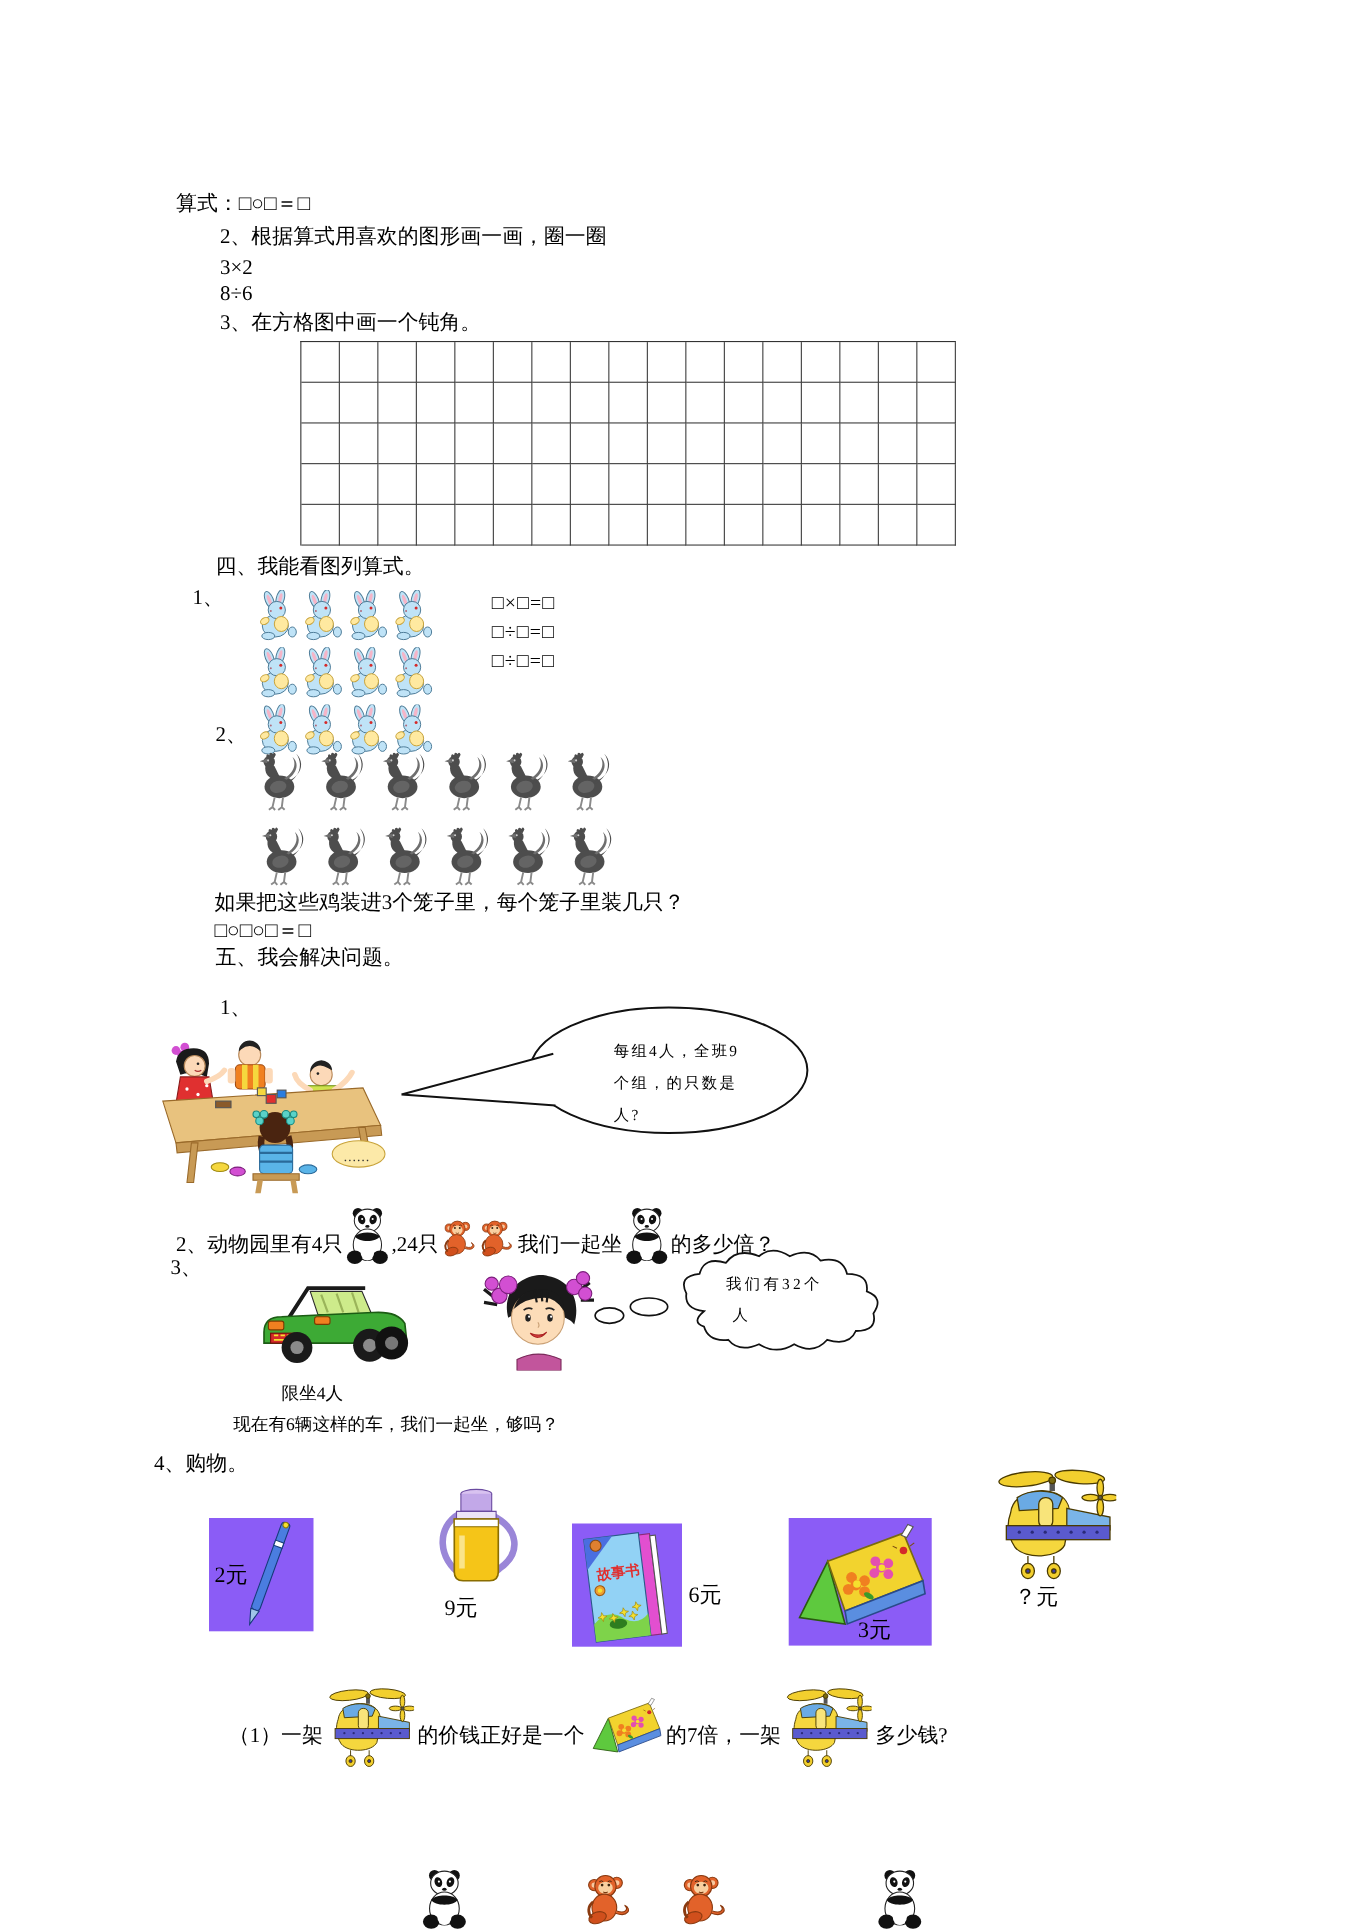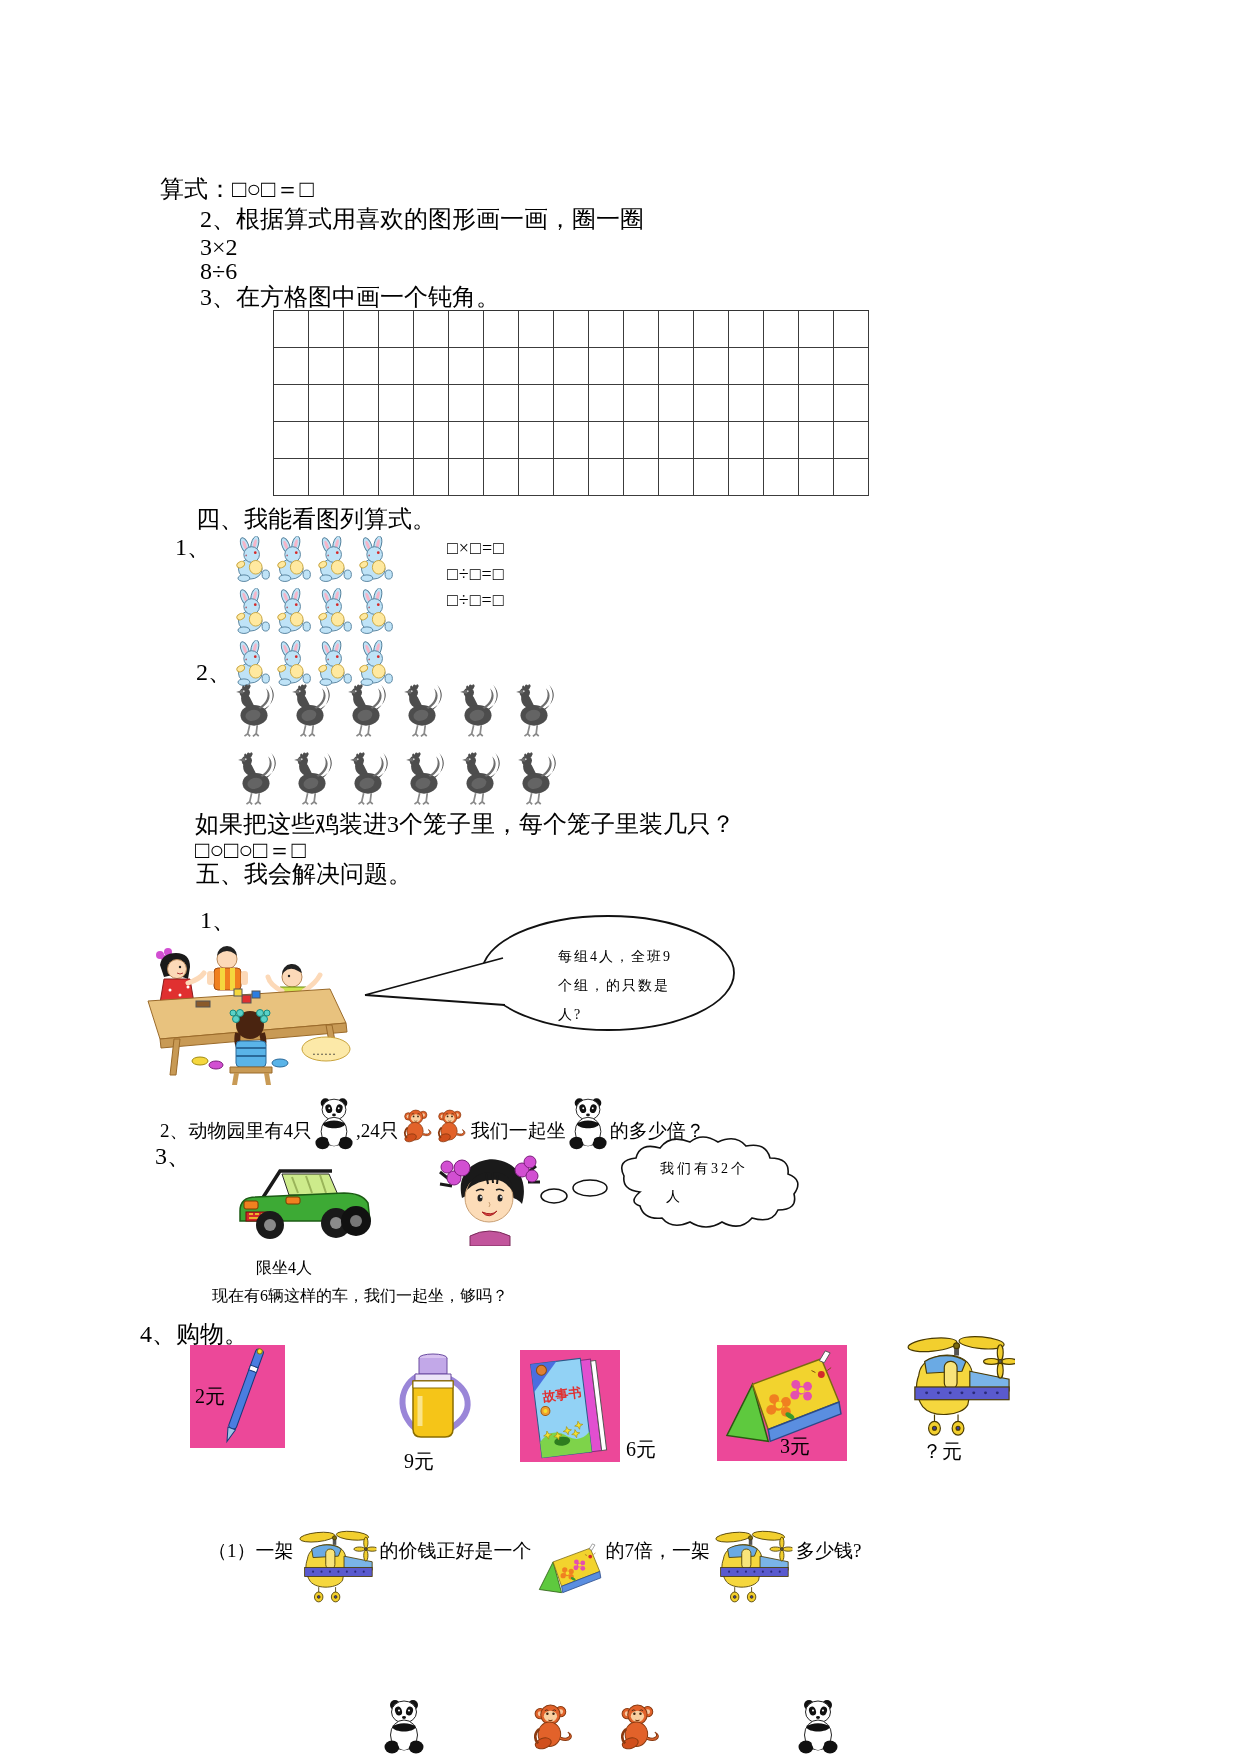--- a/index.html
+++ b/index.html
@@ -1,38 +1,38 @@
 <!DOCTYPE html>
 <html><head>
 <meta charset="utf-8">
 <style>
   html,body{margin:0;padding:0;}
   body{width:1241px;height:1754px;position:relative;background:#fff;overflow:hidden;
        font-family:"Liberation Serif","DejaVu Serif",serif;color:#000;}
-  .t{position:absolute;white-space:nowrap;font-size:24px;line-height:1.2;}
+  .t{position:absolute;white-space:nowrap;font-size:19px;line-height:1.2;}
   .t20{font-size:16px;}
   .eqcol{position:absolute;font-size:18px;letter-spacing:1px;line-height:26px;}
   
   .sqgrid{position:absolute;left:273px;top:310px;width:595px;height:185px;
           display:grid;grid-template-columns:repeat(17,1fr);grid-template-rows:repeat(5,1fr);
           border-top:1.5px solid #333;border-left:1.5px solid #333;}
   .sqgrid>div{border-right:1px solid #3c3c3c;border-bottom:1px solid #3c3c3c;}
   
   .rabbits{position:absolute;left:233px;top:535px;display:grid;grid-template-columns:repeat(4,41px);grid-auto-rows:52px;}
   .rabbits svg{width:40px;height:50px;}
   
   .roosterrow{position:absolute;display:flex;gap:4px;}
   .roosterrow svg{width:52px;height:62px;}
   .bubbletext{position:absolute;font-size:14px;letter-spacing:2px;line-height:29px;white-space:nowrap;}
   .zooline{position:absolute;left:158px;top:1088px;height:64px;display:flex;align-items:flex-end;}
   .zooline .tx{font-size:19px;margin:0 2px 8px 2px;white-space:nowrap;}
   .zooline svg{display:block;}
-  .pricebox{position:absolute;background:#ec4899;}
+  .pricebox{position:absolute;background:#8b5cf6;margin-top:35px;}
   .price{position:absolute;font-size:20px;white-space:nowrap;}
-  .subline{position:absolute;left:208px;top:1526px;display:flex;align-items:flex-start;}
+  .subline{position:absolute;left:208px;top:1526px;display:flex;align-items:center;}
   .subline .tx{font-size:19px;margin-top:12px;white-space:nowrap;}
   .footanimal{position:absolute;}
 </style>
 </head>
 <body>
 
 <svg width="0" height="0" style="position:absolute" aria-hidden="true">
   <defs>
     <symbol id="sym-rabbit" viewBox="0 0 44 52">
       <g stroke="#4f7d99" stroke-width="1">

